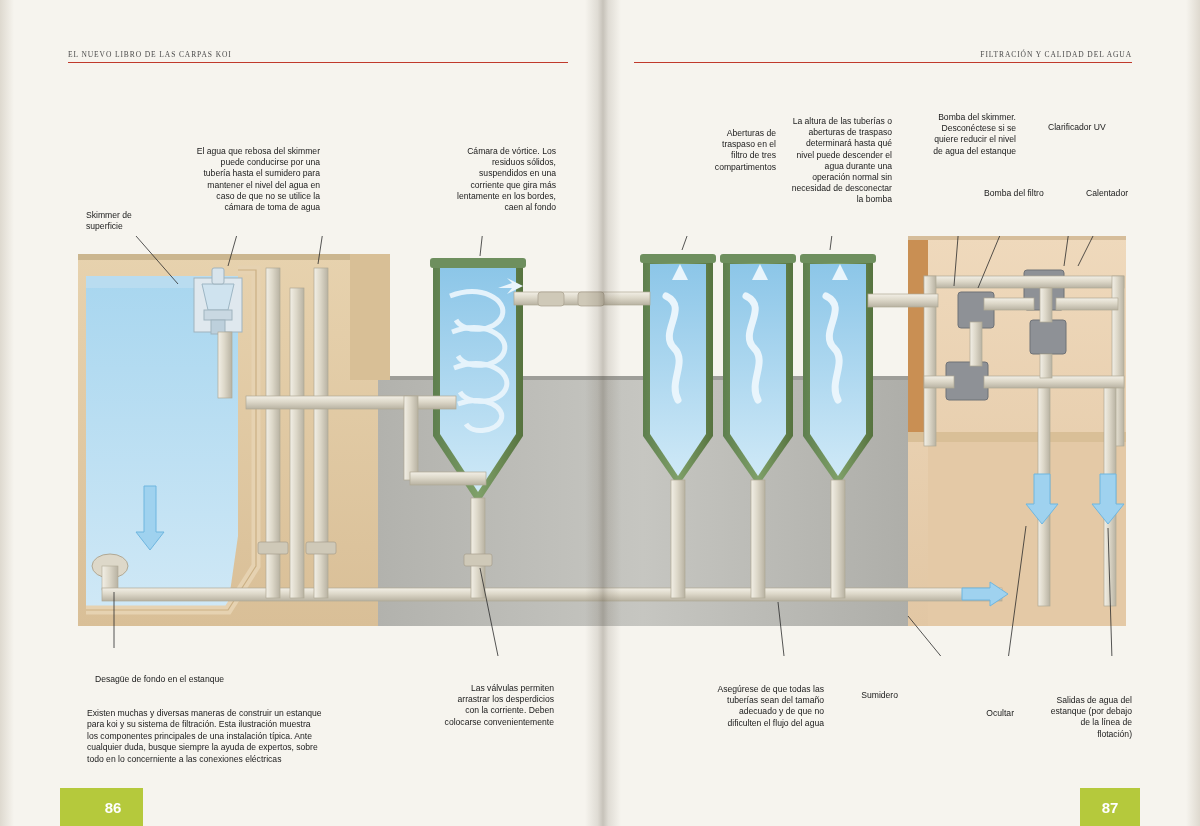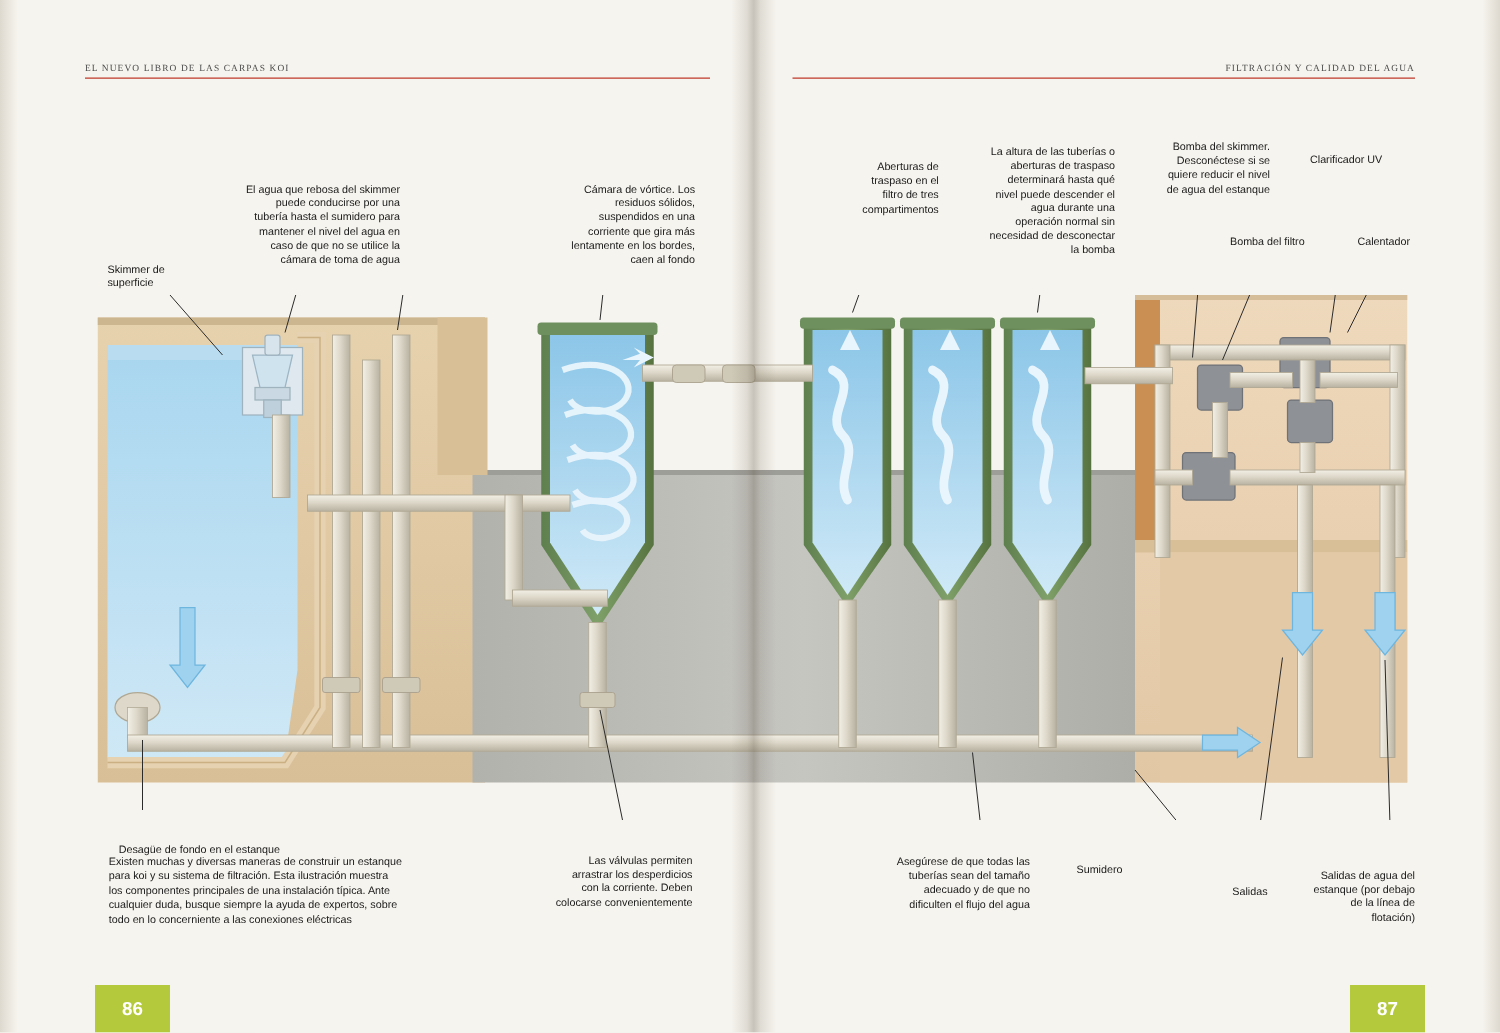--- a/index.html
+++ b/index.html
@@ -30,21 +30,21 @@
   .rule.right{right:68px;top:62px;width:498px;}
 
   .title{
     position:absolute;left:95px;top:115px;
     font-size:15.5px;color:#7ba428;font-weight:bold;letter-spacing:.3px;
   }
 
   
   .folio{position:absolute;bottom:0;width:60px;height:38px;background:#b5c93c;color:#fff;
          display:flex;align-items:center;justify-content:center;font-size:15px;font-weight:bold;}
-  .folio.l{left:76px;}
+  .folio.l{left:60px;padding-left:23px;}
   .folio.r{right:60px;}
 
   
   #illus{position:absolute;left:78px;top:236px;width:1048px;height:420px;z-index:5;}
 
   .cap{position:absolute;font-size:8.6px;line-height:11.2px;color:#1a1a1a;z-index:30;}
   .cap.c{text-align:right;}
   .cap.l{text-align:left;}
 
   .bodytext{position:absolute;font-size:8.6px;line-height:11.4px;color:#1a1a1a;z-index:30;}
@@ -280,21 +280,21 @@
 tubería hasta el sumidero para
 mantener el nivel del agua en
 caso de que no se utilice la
 cámara de toma de agua</div>
   <div class="cap c" style="left:436px;top:146px;width:120px;white-space:pre-line">Cámara de vórtice. Los
 residuos sólidos,
 suspendidos en una
 corriente que gira más
 lentamente en los bordes,
 caen al fondo</div>
-  <div class="cap c" style="left:665px;top:128px;width:86px;white-space:pre-line">Aberturas de
+  <div class="cap c" style="left:690px;top:128px;width:86px;white-space:pre-line">Aberturas de
 traspaso en el
 filtro de tres
 compartimentos</div>
   <div class="cap c" style="left:752px;top:116px;width:140px;white-space:pre-line">La altura de las tuberías o
 aberturas de traspaso
 determinará hasta qué
 nivel puede descender el
 agua durante una
 operación normal sin
 necesidad de desconectar
@@ -310,27 +310,27 @@
   <div class="cap l" style="left:95px;top:674px;width:220px;white-space:pre-line">Desagüe de fondo en el estanque</div>
   <div class="cap c" style="left:428px;top:683px;width:126px;white-space:pre-line">Las válvulas permiten
 arrastrar los desperdicios
 con la corriente. Deben
 colocarse convenientemente</div>
   <div class="cap c" style="left:684px;top:684px;width:140px;white-space:pre-line">Asegúrese de que todas las
 tuberías sean del tamaño
 adecuado y de que no
 dificulten el flujo del agua</div>
   <div class="cap c" style="left:828px;top:690px;width:70px;white-space:pre-line">Sumidero</div>
-  <div class="cap c" style="left:950px;top:708px;width:64px;white-space:pre-line">Salidas</div>
+  <div class="cap c" style="left:950px;top:708px;width:64px;white-space:pre-line">Ocultar</div>
   <div class="cap c" style="left:1022px;top:695px;width:110px;white-space:pre-line">Salidas de agua del
 estanque (por debajo
 de la línea de
 flotación)</div>
 
-  <div class="bodytext" style="left:87px;top:678px;top:678px;width:300px;white-space:pre-line;margin-top:6px">Existen muchas y diversas maneras de construir un estanque
+  <div class="bodytext" style="left:87px;top:678px;top:678px;width:300px;white-space:pre-line;margin-top:30px">Existen muchas y diversas maneras de construir un estanque
 para koi y su sistema de filtración. Esta ilustración muestra
 los componentes principales de una instalación típica. Ante
 cualquier duda, busque siempre la ayuda de expertos, sobre
 todo en lo concerniente a las conexiones eléctricas</div>
 
   <div class="folio l">86</div>
   <div class="folio r">87</div>
 
   <div class="gutter"></div>
 </div>

